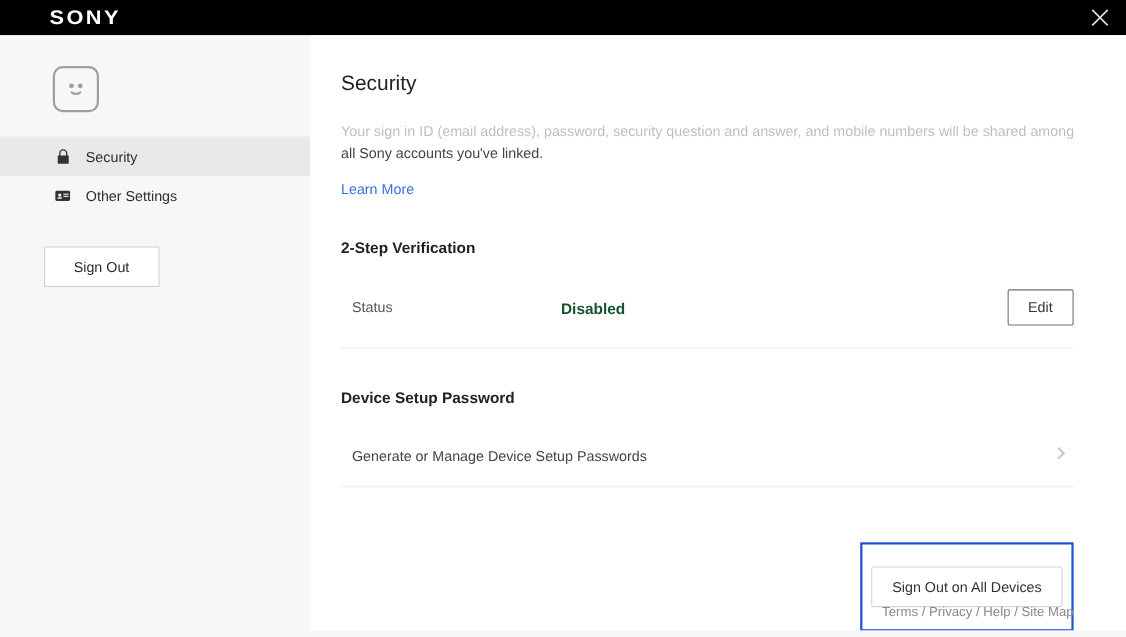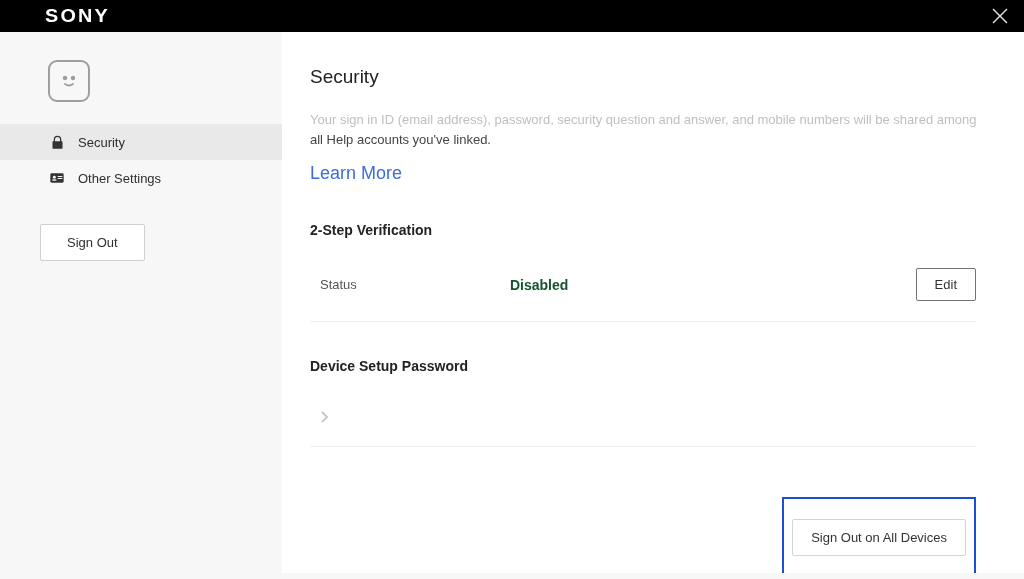--- a/index.html
+++ b/index.html
@@ -118,21 +118,21 @@
       margin-bottom: 14px;
       position: relative;
     }
     .partial-top {
       color: #bfbfbf;
       white-space: nowrap;
       overflow: hidden;
     }
     .learn-more {
       color: #3b6fd8;
-      font-size: 18px;
+      font-size: 13px;
       text-decoration: none;
       display: inline-block;
       margin-bottom: 38px;
       cursor: pointer;
     }
     .section-heading {
       font-size: 14px;
       font-weight: 700;
       color: #222;
       margin-bottom: 20px;
@@ -260,41 +260,45 @@
     <div class="signout-box">
       <button class="signout-btn">Sign Out</button>
     </div>
   </aside>
 
   <main class="main">
     <h1 class="page-title">Security</h1>
 
     <div class="partial-text">
       <div class="partial-top">Your sign in ID (email address), password, security question and answer, and mobile numbers will be shared among</div>
-      <div>all Help accounts you've linked.</div>
+      <div>all Sony accounts you've linked.</div>
     </div>
 
     <a class="learn-more">Learn More</a>
 
     <div class="section-heading">2-Step Verification</div>
     <div class="status-row">
       <div class="status-label">Status</div>
       <div class="status-value">Disabled</div>
       <button class="edit-btn">Edit</button>
     </div>
 
     <div class="section-heading">Device Setup Password</div>
     <div class="device-row">
+      <div class="device-row-label">Generate or Manage Device Setup Passwords</div>
       <span class="chevron">
         <svg width="10" height="14" viewBox="0 0 10 14" fill="none" stroke="#c8c8c8" stroke-width="2">
           <polyline points="2,2 7,7 2,12"></polyline>
         </svg>
       </span>
     </div>
 
     <div class="signout-all-wrap">
       <div class="signout-all-highlight">
         <button class="signout-all-btn">Sign Out on All Devices</button>
       </div>
     </div>
 
+    <div class="footer-links">
+      <a>Terms</a><span> / </span><a>Privacy</a><span> / </span><a>Help</a><span> / </span><a>Site Map</a>
+    </div>
   </main>
 </div>
 
 </body></html>

